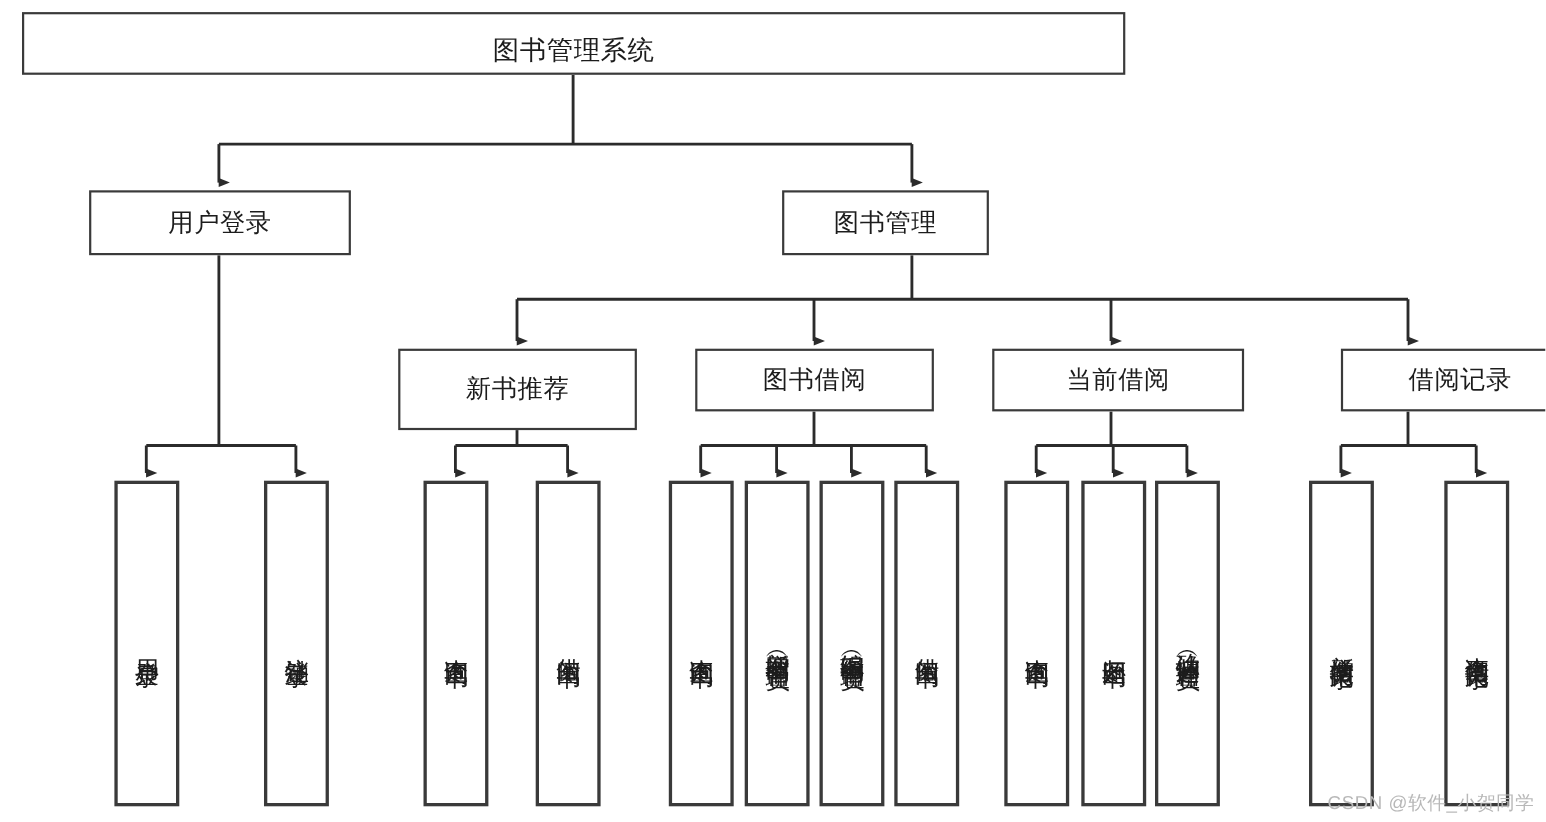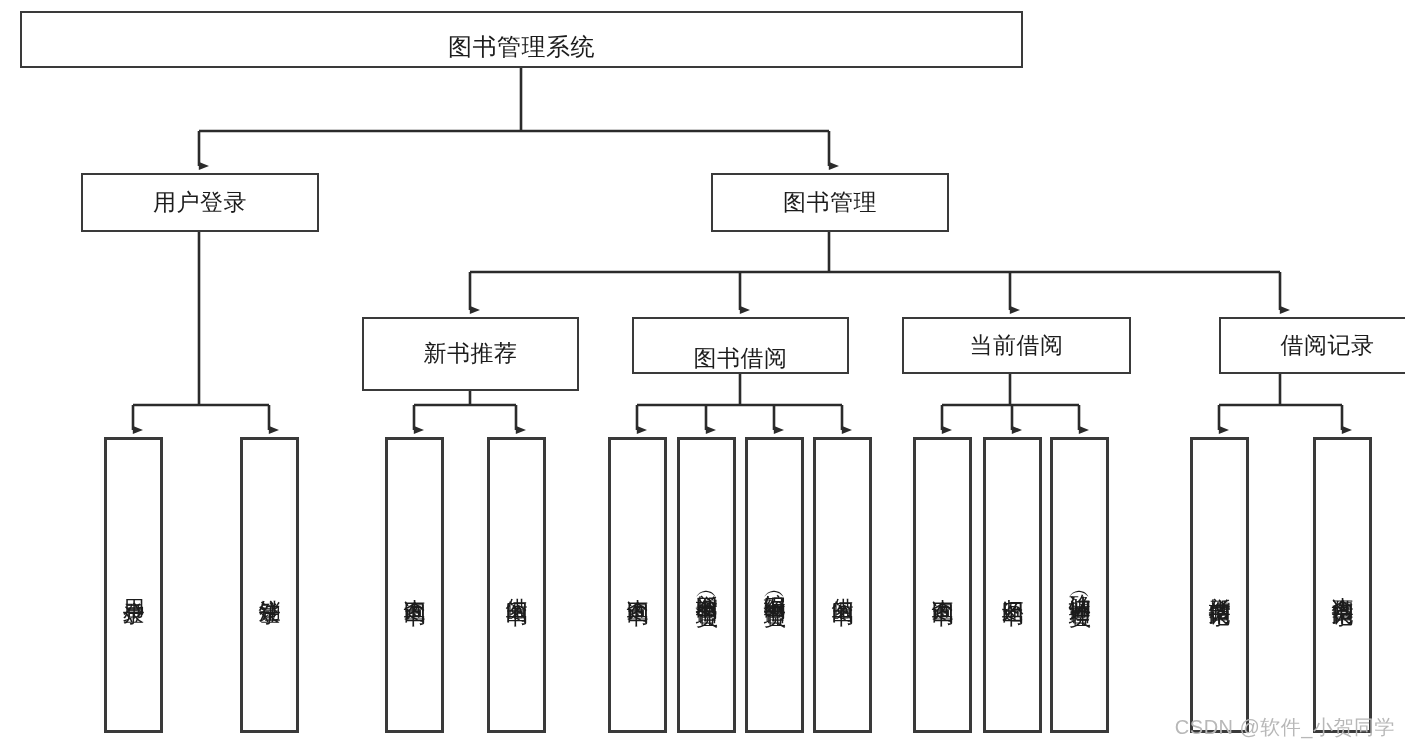--- a/index.html
+++ b/index.html
@@ -61,21 +61,21 @@
     font-size: 22px;
     line-height: 1.12;
     letter-spacing: 2px;
     max-height: 100%;
     white-space: normal;
   }
   #watermark {
     position: absolute;
     right: 10px;
     bottom: 6px;
-    font-size: 20px;
+    font-size: 17px;
     color: #b8b8b8;
     letter-spacing: 0.5px;
     white-space: nowrap;
     user-select: none;
   }
 </style>
 </head>
 <body>
 
 <div id="diagram-root">
@@ -130,28 +130,28 @@
     </g>
   </svg>
 
   <div class="node horizontal root" style="left: 20px; top: 11px; width: 1003px; height: 57px;">
     <span class="node-label">图书管理系统</span>
   </div>
 
   <div class="node horizontal" style="left: 81px; top: 173px; width: 238px; height: 59px;">
     <span class="node-label">用户登录</span>
   </div>
-  <div class="node horizontal" style="left: 711px; top: 173px; width: 238px; height: 59px;">
+  <div class="node horizontal" style="left: 711px; top: 173px; width: 188px; height: 59px;">
     <span class="node-label">图书管理</span>
   </div>
 
   <div class="node horizontal" style="left: 362px; top: 317px; width: 217px; height: 74px;">
     <span class="node-label">新书推荐</span>
   </div>
-  <div class="node horizontal" style="left: 632px; top: 317px; width: 217px; height: 57px; align-items: flex-end;">
+  <div class="node horizontal" style="left: 632px; top: 317px; width: 217px; height: 57px;">
     <span class="node-label">图书借阅</span>
   </div>
   <div class="node horizontal" style="left: 902px; top: 317px; width: 229px; height: 57px;">
     <span class="node-label">当前借阅</span>
   </div>
   <div class="node horizontal" style="left: 1172px; top: 317px; width: 217px; height: 57px; margin-left: 47px;">
     <span class="node-label">借阅记录</span>
   </div>
 
   <div class="node vertical" style="left: 104px; top: 437px; width: 59px; height: 296px;">

